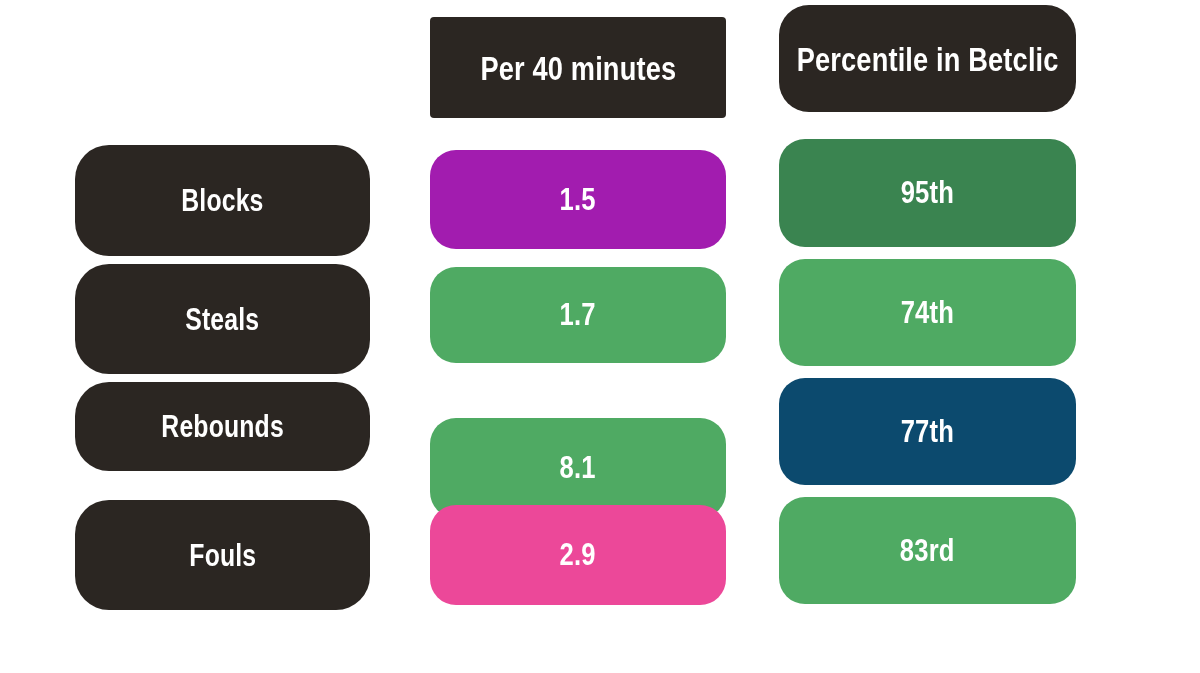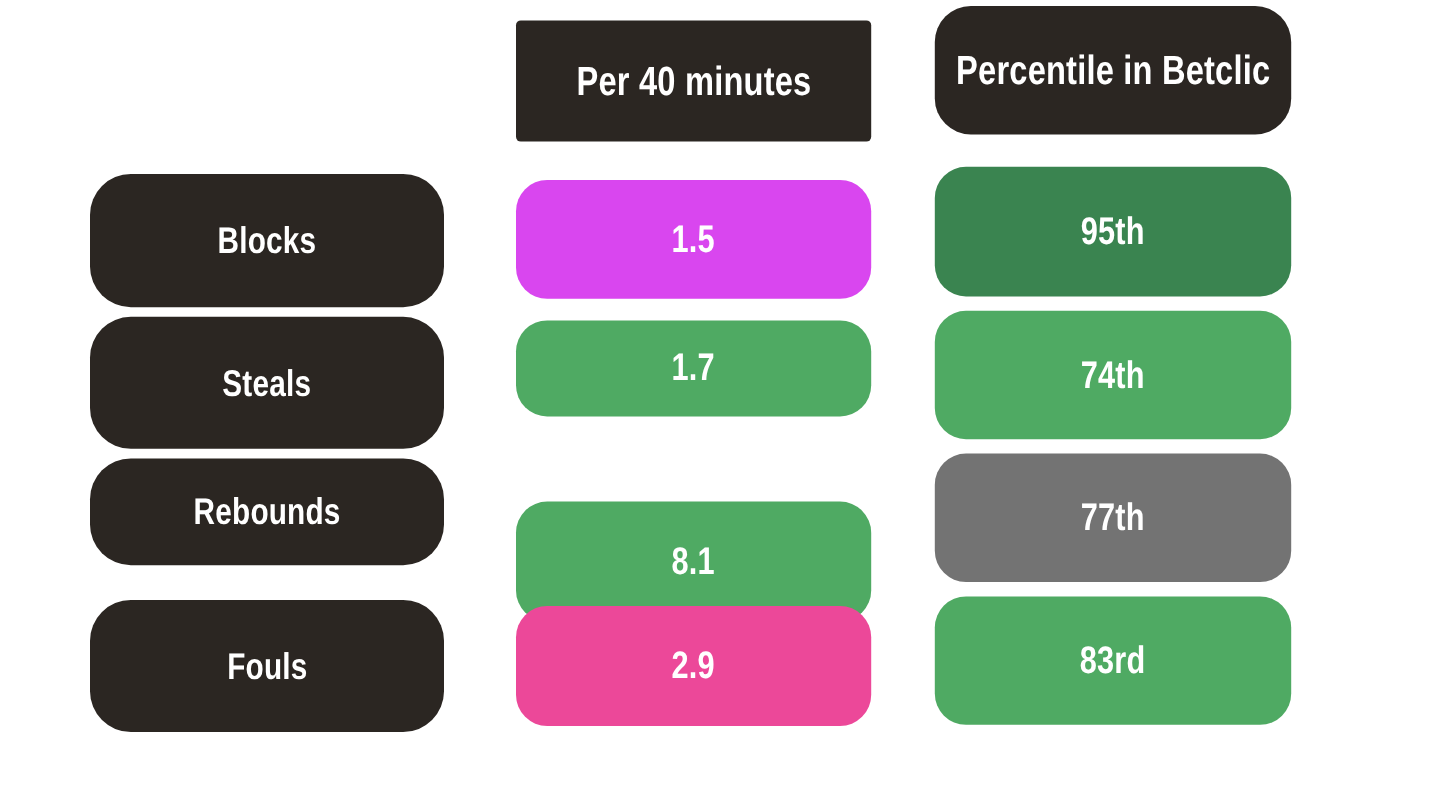--- a/index.html
+++ b/index.html
@@ -89,21 +89,21 @@
   #label-2 { top: 382px; height: 89px; text-align: center; }
   #label-3 { top: 500px; height: 110px; }
 
   
   .value-pill {
     left: 430px;
     width: 296px;
     font-size: 32px;
   }
   #value-0 { top: 150px; height: 99px; }
-  #value-1 { top: 267px; height: 80px; }
+  #value-1 { top: 267px; height: 96px; }
   #value-2 { top: 386px; height: 100px; }
   #value-3 { top: 505px; height: 100px; }
 
   
   .pct-pill {
     left: 779px;
     width: 297px;
     font-size: 32px;
   }
   #pct-0 { top: 139px; height: 108px; }
@@ -124,21 +124,21 @@
     <span class="txt">Per 40 minutes</span>
   </div>
 
   <div class="pill dark header-pill" id="hdr-pct">
     <span class="txt">Percentile in Betclic</span>
   </div>
 
   <div class="pill dark label-pill" id="label-0">
     <span class="txt">Blocks</span>
   </div>
-  <div class="pill green-dark value-pill" id="value-0" style="background: #d946ef;">
+  <div class="pill green-dark value-pill" id="value-0" style="background: #a21caf;">
     <span class="txt">1.5</span>
   </div>
   <div class="pill green-dark pct-pill" id="pct-0" style="background: rgb(58, 132, 80);">
     <span class="txt">95th</span>
   </div>
 
   <div class="pill dark label-pill" id="label-1">
     <span class="txt">Steals</span>
   </div>
   <div class="pill green-light value-pill" id="value-1" style="background: rgb(79, 170, 99);">
@@ -147,21 +147,21 @@
   <div class="pill green-light pct-pill" id="pct-1" style="background: rgb(79, 170, 99);">
     <span class="txt">74th</span>
   </div>
 
   <div class="pill dark label-pill" id="label-2">
     <span class="txt">Rebounds</span>
   </div>
   <div class="pill green-light value-pill" id="value-2" style="background: rgb(79, 170, 99); margin-top: 32px;">
     <span class="txt">8.1</span>
   </div>
-  <div class="pill green-light pct-pill" id="pct-2" style="background: #737373;">
+  <div class="pill green-light pct-pill" id="pct-2" style="background: #0c4a6e;">
     <span class="txt">77th</span>
   </div>
 
   <div class="pill dark label-pill" id="label-3">
     <span class="txt">Fouls</span>
   </div>
   <div class="pill green-light value-pill" id="value-3" style="background: #ec4899;">
     <span class="txt">2.9</span>
   </div>
   <div class="pill green-light pct-pill" id="pct-3" style="background: rgb(79, 170, 99);">

